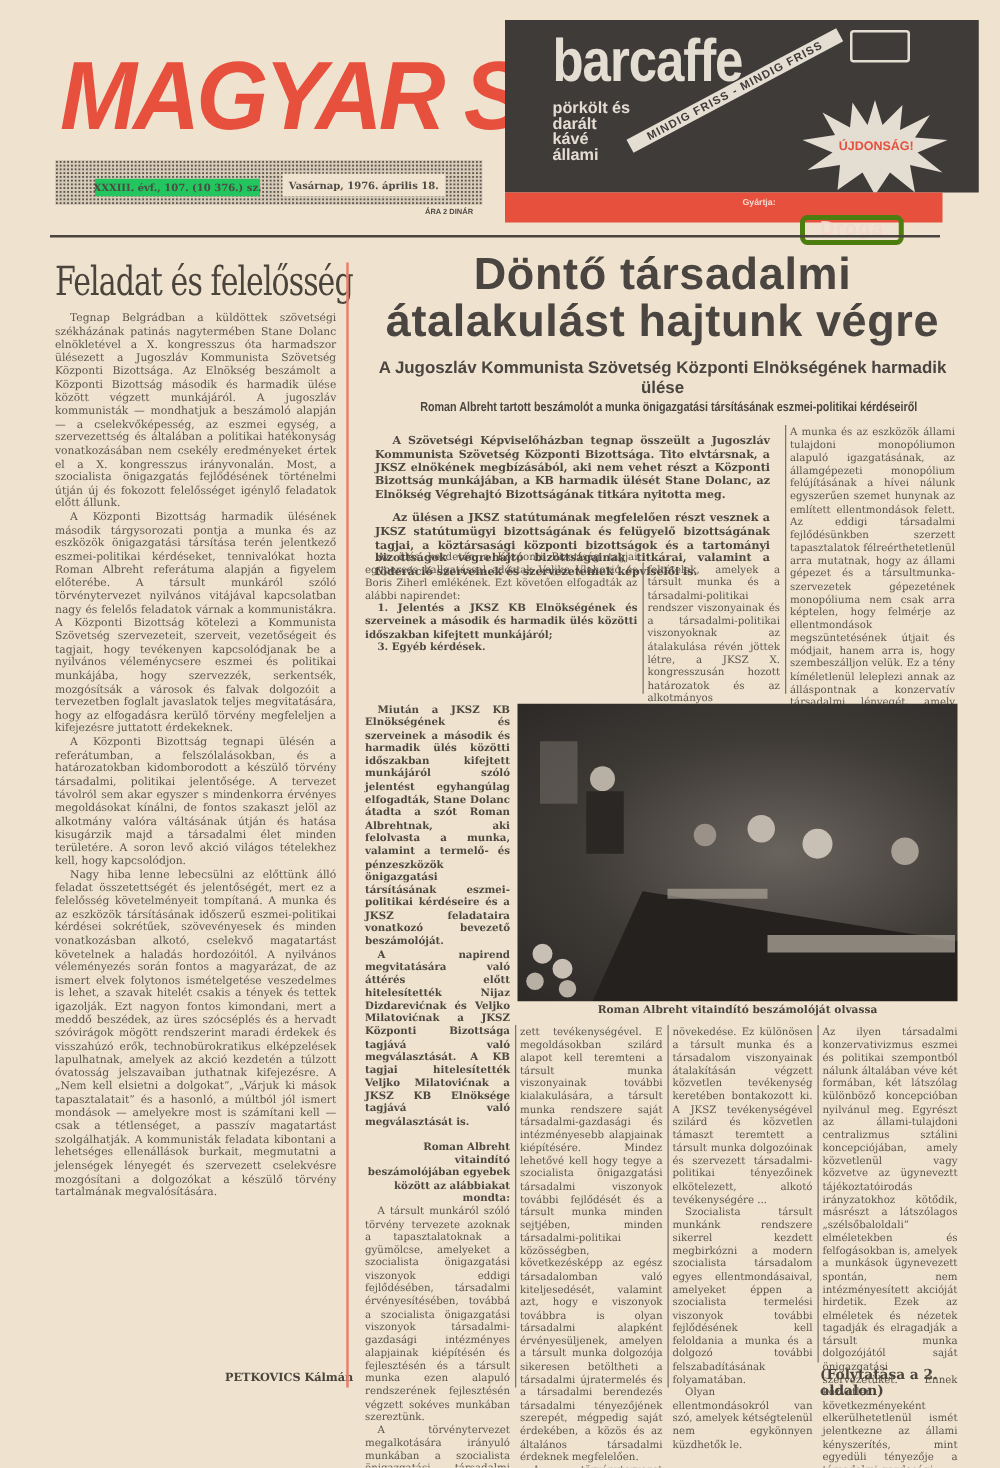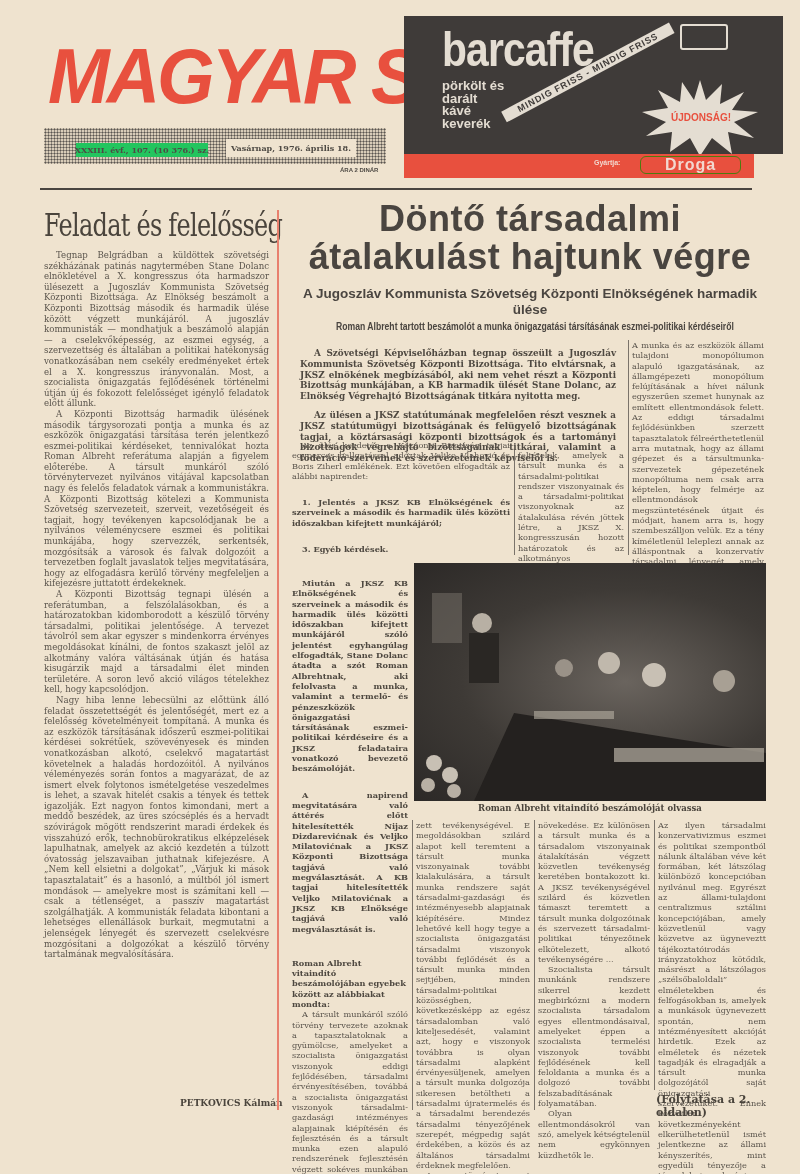--- a/index.html
+++ b/index.html
@@ -19,38 +19,38 @@
   
   .ad { left:404px; top:16px; width:379px; height:138px; background:#3f3b39; overflow:hidden; }
   .ad-logo { left:38px; top:6px; font-family:"Liberation Sans", sans-serif; font-weight:bold; font-size:48px; color:#e4ddd2; letter-spacing:-1px; transform:scaleX(0.85); transform-origin:left; }
   .ad-sub { left:38px; top:64px; font-family:"Liberation Sans", sans-serif; font-weight:bold; font-size:13px; line-height:12.5px; color:#e4ddd2; }
   .ad-diag { left:100px; top:95px; width:190px; background:#e4ddd2; color:#3f3b39; font-family:"Liberation Sans", sans-serif; font-weight:bold; font-size:9px; text-align:center; transform:rotate(-28deg); transform-origin:left; padding:1px 0; white-space:nowrap; letter-spacing:1px; }
   .ad-star { left:236px; top:62px; width:120px; height:80px; }
   .ad-star-text { left:252px; top:96px; width:90px; text-align:center; font-family:"Liberation Sans", sans-serif; font-weight:bold; font-size:10px; color:#e8503e; }
   .ad-icon { left:276px; top:8px; width:44px; height:22px; border:2px solid #e4ddd2; border-radius:3px; }
   .ad-bottom { left:404px; top:154px; width:350px; height:24px; background:#e8503e; }
   .ad-mfr { left:594px; top:159px; font-family:"Liberation Sans", sans-serif; font-size:7px; font-weight:bold; color:#f2d8cf; }
-  .ad-brand { left:640px; top:156px; font-family:"Liberation Sans", sans-serif; font-weight:bold; font-size:16px; color:#f2d8cf; letter-spacing:1px;
-    border:1px solid #4d7c0f; border-radius:6px; padding:0 24px; line-height:16px; }
+  .ad-brand { left:640px; top:172px; font-family:"Liberation Sans", sans-serif; font-weight:bold; font-size:16px; color:#f2d8cf; letter-spacing:1px;
+    border:4px solid #4d7c0f; border-radius:6px; padding:0 12px; line-height:16px; }
   .hrule { left:40px; top:188px; width:712px; height:2px; background:#4a4540; }
   
   .ed-title { left:44px; top:206px; font-family:"DejaVu Serif", serif; font-size:32px; color:#4a443c; transform:scaleX(0.75); transform-origin:left; white-space:nowrap; letter-spacing:-1px; }
   .ed-body { left:44px; top:250px; width:225px; font-size:8.6px; line-height:10.6px; text-align:justify; color:#5a544c; }
   .ed-body p { margin:0; text-indent:12px; }
   .ed-sign { left:180px; top:1098px; font-size:9px; font-weight:bold; color:#4a443c; }
   .red-rule { left:277px; top:210px; width:2px; height:900px; background:#e8806e; }
   
   .main-h { left:290px; top:200px; width:480px; text-align:center; font-family:"Liberation Sans", sans-serif; font-weight:bold; font-size:36px; line-height:38px; color:#4a4540; letter-spacing:0.5px; }
   .main-sub { left:290px; top:286px; width:480px; text-align:center; font-family:"Liberation Sans", sans-serif; font-weight:bold; font-size:13.5px; line-height:16px; color:#4a4540; }
   .main-deck { left:290px; top:320px; width:490px; text-align:center; font-family:"Liberation Sans", sans-serif; font-weight:bold; font-size:10.5px; color:#4a4540; transform:scaleX(0.82); transform-origin:center; white-space:nowrap; }
   .lead { left:292px; top:340px; width:332px; font-size:8.8px; line-height:10.8px; text-align:justify; color:#4e4840; font-weight:bold; }
   .lead p { margin:8px; text-indent:14px; }
   .col { font-size:8.2px; line-height:10.3px; text-align:justify; color:#5a544c; }
   .col p { margin:0; text-indent:10px; }
-  .col .bold { font-weight:bold; color:#4e4840;margin-top:16px; }
+  .col .bold { font-weight:bold; color:#4e4840; }
   .vsep { width:1px; background:#7a736a; }
   .photo { left:414px; top:563px; width:352px; height:238px; background:radial-gradient(ellipse at 60% 50%, #6a645e 0%, #3e3a36 55%, #2c2927 100%); overflow:hidden; }
   .caption { left:414px; top:803px; width:352px; text-align:center; font-size:8.5px; font-weight:bold; color:#4a443c; }
   .subhead { font-family:"Liberation Sans", sans-serif; font-weight:bold; font-size:9.5px; text-align:center; color:#4a443c; line-height:12px; }
   .cont { left:656px; top:1093px; font-size:11px; font-weight:bold; color:#4a443c; }
 </style>
 </head>
 <body>
 
 <div class="abs mast-title">MAGYAR SZÓ</div>
@@ -58,21 +58,21 @@
 <div class="abs issue-box">XXXIII. évf., 107. (10 376.) sz.</div>
 <div class="abs date-box">Vasárnap, 1976. április 18.</div>
 <div class="abs price">ÁRA 2 DINÁR</div>
 
 <div class="abs ad">
   <div class="abs ad-logo">barcaffe</div>
   <div class="abs ad-sub">
     <div>pörkölt és</div>
     <div>darált</div>
     <div>kávé</div>
-    <div>keverék</div>
+    <div>állami</div>
   </div>
   <div class="abs ad-icon"></div>
   <svg class="abs ad-star" viewBox="0 0 120 80">
     <polygon fill="#e4ddd2" points="60,2 66,22 82,6 80,26 104,14 92,32 118,34 94,44 114,60 88,54 92,76 72,60 60,78 50,60 30,74 32,54 6,58 26,44 2,34 28,30 18,12 40,24 42,4 54,22"></polygon>
   </svg>
   <div class="abs ad-star-text">ÚJDONSÁG!</div>
   <div class="abs ad-diag">MINDIG FRISS - MINDIG FRISS</div>
 </div>
 <div class="abs ad-bottom"></div>
 <div class="abs ad-mfr">Gyártja:</div>
@@ -105,21 +105,21 @@
   <p class="bold">3. Egyéb kérdések.</p>
 </div>
 <div class="abs vsep" style="left:514px;top:450px;height:105px;"></div>
 <div class="abs col" style="left:518px;top:450px;width:106px;">feltételek, amelyek a társult munka és a társadalmi-politikai rendszer viszonyainak és a társadalmi-politikai viszonyoknak az átalakulása révén jöttek létre, a JKSZ X. kongresszusán hozott határozatok és az alkotmányos rendelkezések megvalósításának eredményeként. Ezzel kapcsolatban megkülönböztetett jelentőségű a JKSZ cselekvőképességének</div>
 <div class="abs vsep" style="left:628px;top:340px;height:215px;"></div>
 <div class="abs col" style="left:632px;top:340px;width:132px;">A munka és az eszközök állami tulajdoni monopóliumon alapuló igazgatásának, az államgépezeti monopólium felújításának a hívei nálunk egyszerűen szemet hunynak az említett ellentmondások felett. Az eddigi társadalmi fejlődésünkben szerzett tapasztalatok félreérthetetlenül arra mutatnak, hogy az állami gépezet és a társultmunka-szervezetek gépezetének monopóliuma nem csak arra képtelen, hogy felmérje az ellentmondások megszüntetésének útjait és módjait, hanem arra is, hogy szembeszálljon velük. Ez a tény kíméletlenül leleplezi annak az álláspontnak a konzervatív társadalmi lényegét, amely társadalmi fejlődésünk feltételei között síkraszáll az állami gépezet igazgatásbeli monopóliumának felújításáért.</div>
 
 <div class="abs col" style="left:292px;top:562px;width:116px;">
   <p class="bold">Miután a JKSZ KB Elnökségének és szerveinek a második és harmadik ülés közötti időszakban kifejtett munkájáról szóló jelentést egyhangúlag elfogadták, Stane Dolanc átadta a szót Roman Albrehtnak, aki felolvasta a munka, valamint a termelő- és pénzeszközök önigazgatási társításának eszmei-politikai kérdéseire és a JKSZ feladataira vonatkozó bevezető beszámolóját.</p>
   <p class="bold">A napirend megvitatására való áttérés előtt hitelesítették Nijaz Dizdarevićnak és Veljko Milatovićnak a JKSZ Központi Bizottsága tagjává való megválasztását. A KB tagjai hitelesítették Veljko Milatovićnak a JKSZ KB Elnöksége tagjává való megválasztását is.</p>
-  <p class="bold" style="margin-top:24px;text-align:left;text-indent:0;">Roman Albreht vitaindító beszámolójában egyebek között az alábbiakat mondta:</p>
+  <p class="bold" style="margin-top:10px;text-align:right;text-indent:0;">Roman Albreht vitaindító beszámolójában egyebek között az alábbiakat mondta:</p>
   <p>A társult munkáról szóló törvény tervezete azoknak a tapasztalatoknak a gyümölcse, amelyeket a szocialista önigazgatási viszonyok eddigi fejlődésében, társadalmi érvényesítésében, továbbá a szocialista önigazgatási viszonyok társadalmi-gazdasági intézményes alapjainak kiépítésén és fejlesztésén és a társult munka ezen alapuló rendszerének fejlesztésén végzett sokéves munkában szereztünk.</p>
   <p>A törvénytervezet megalkotására irányuló munkában a szocialista önigazgatási társadalmi viszonyoknak a JKSZ X. kongresszusa által meghatározott és elfogadott fejlesztési stratégiája vezérelt bennünket.</p>
 
 </div>
 
 <div class="abs photo">
   <svg width="352" height="238" viewBox="0 0 352 238">
     <rect x="18" y="30" width="30" height="50" fill="#7a746c" opacity="0.5"></rect>
     <circle cx="68" cy="60" r="10" fill="#b8b0a4"></circle>
     <rect x="55" y="70" width="30" height="50" fill="#2a2724"></rect>

